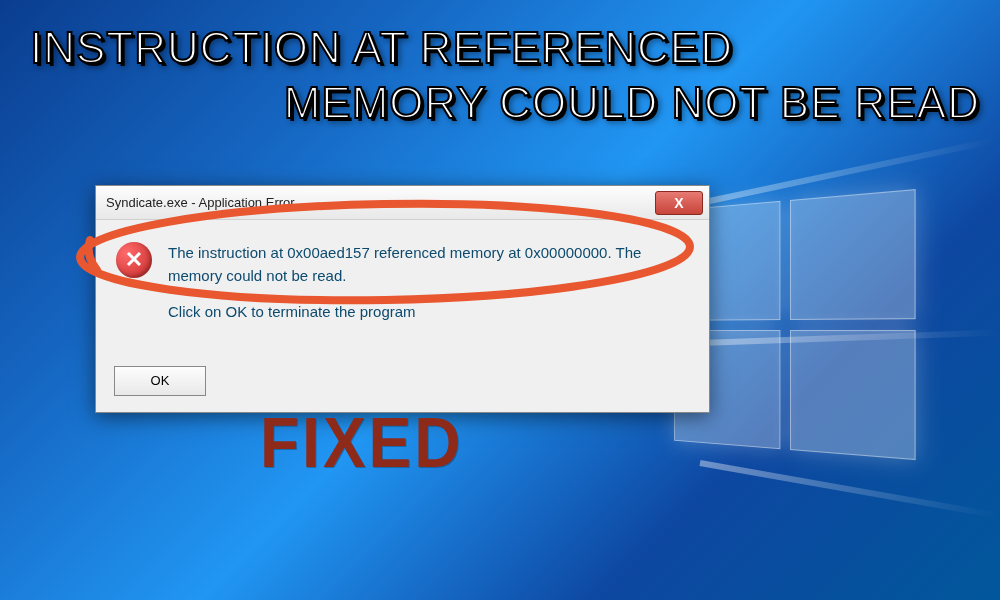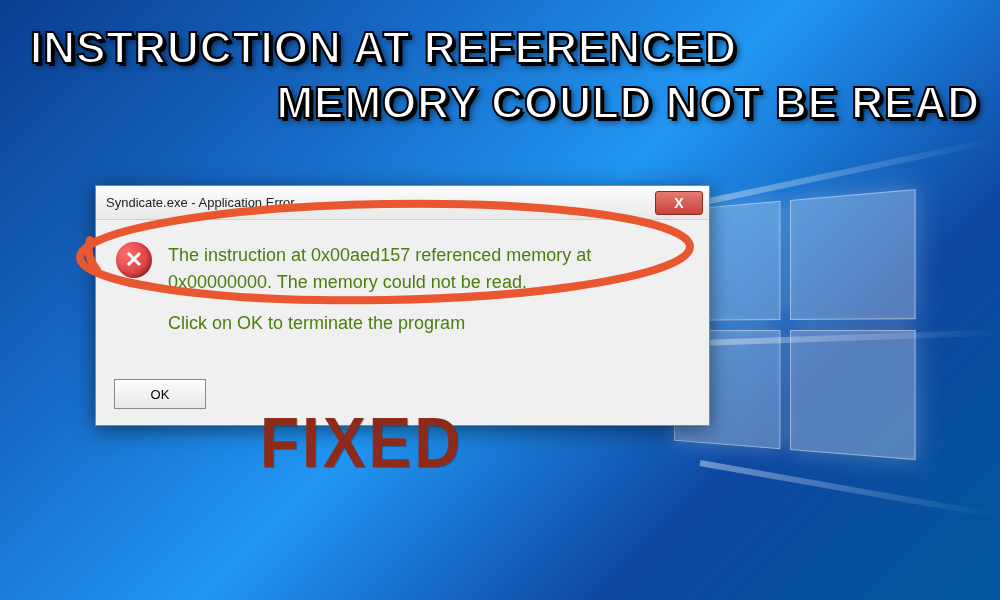--- a/index.html
+++ b/index.html
@@ -45,21 +45,21 @@
     .ray3 { width: 300px; left: 700px; top: 460px; transform: rotate(10deg); }
     
     
     .headline {
       position: absolute;
       top: 20px;
       left: 30px;
       right: 20px;
       font-family: Impact, "Arial Black", sans-serif;
       font-size: 44px;
-      font-weight: 700;
+      font-weight: 400;
       color: #fff;
       text-transform: uppercase;
       line-height: 1.25;
       letter-spacing: 1px;
       -webkit-text-stroke: 2px #000;
       text-shadow: 3px 3px 0 #000, 4px 4px 6px rgba(0,0,0,0.6);
     }
     .headline .line2 {
       display: block;
       padding-left: 180px;
@@ -118,22 +118,22 @@
       background: radial-gradient(circle at 30% 30%, #ff6b6b, #c62828);
       display: flex;
       align-items: center;
       justify-content: center;
       color: #fff;
       font-size: 22px;
       font-weight: bold;
       box-shadow: inset -2px -2px 4px rgba(0,0,0,0.3);
     }
     .dialog-text {
-      color: #4d7c0f;
-      font-size: 18px;
+      color: #0c4a6e;
+      font-size: 15px;
       line-height: 1.5;
     }
     .dialog-text p { margin-bottom: 14px; }
     .dialog-footer {
       display: flex;
       justify-content: flex-start;
       padding: 10px 18px 16px 18px;
     }
     .ok-btn {
       min-width: 92px;

